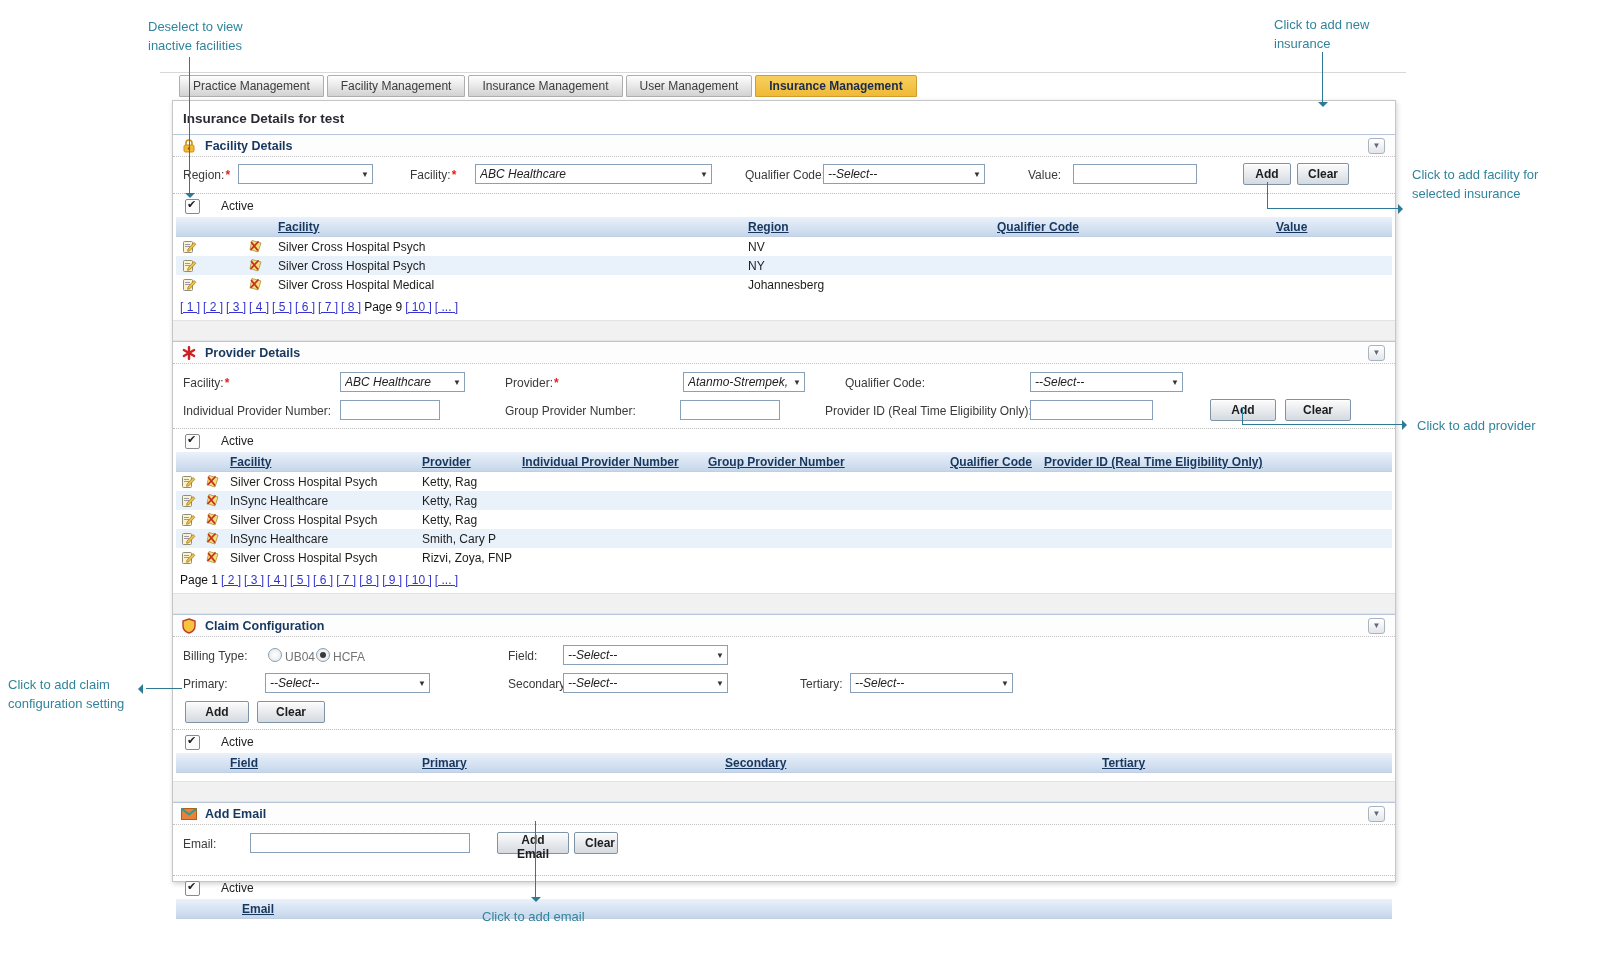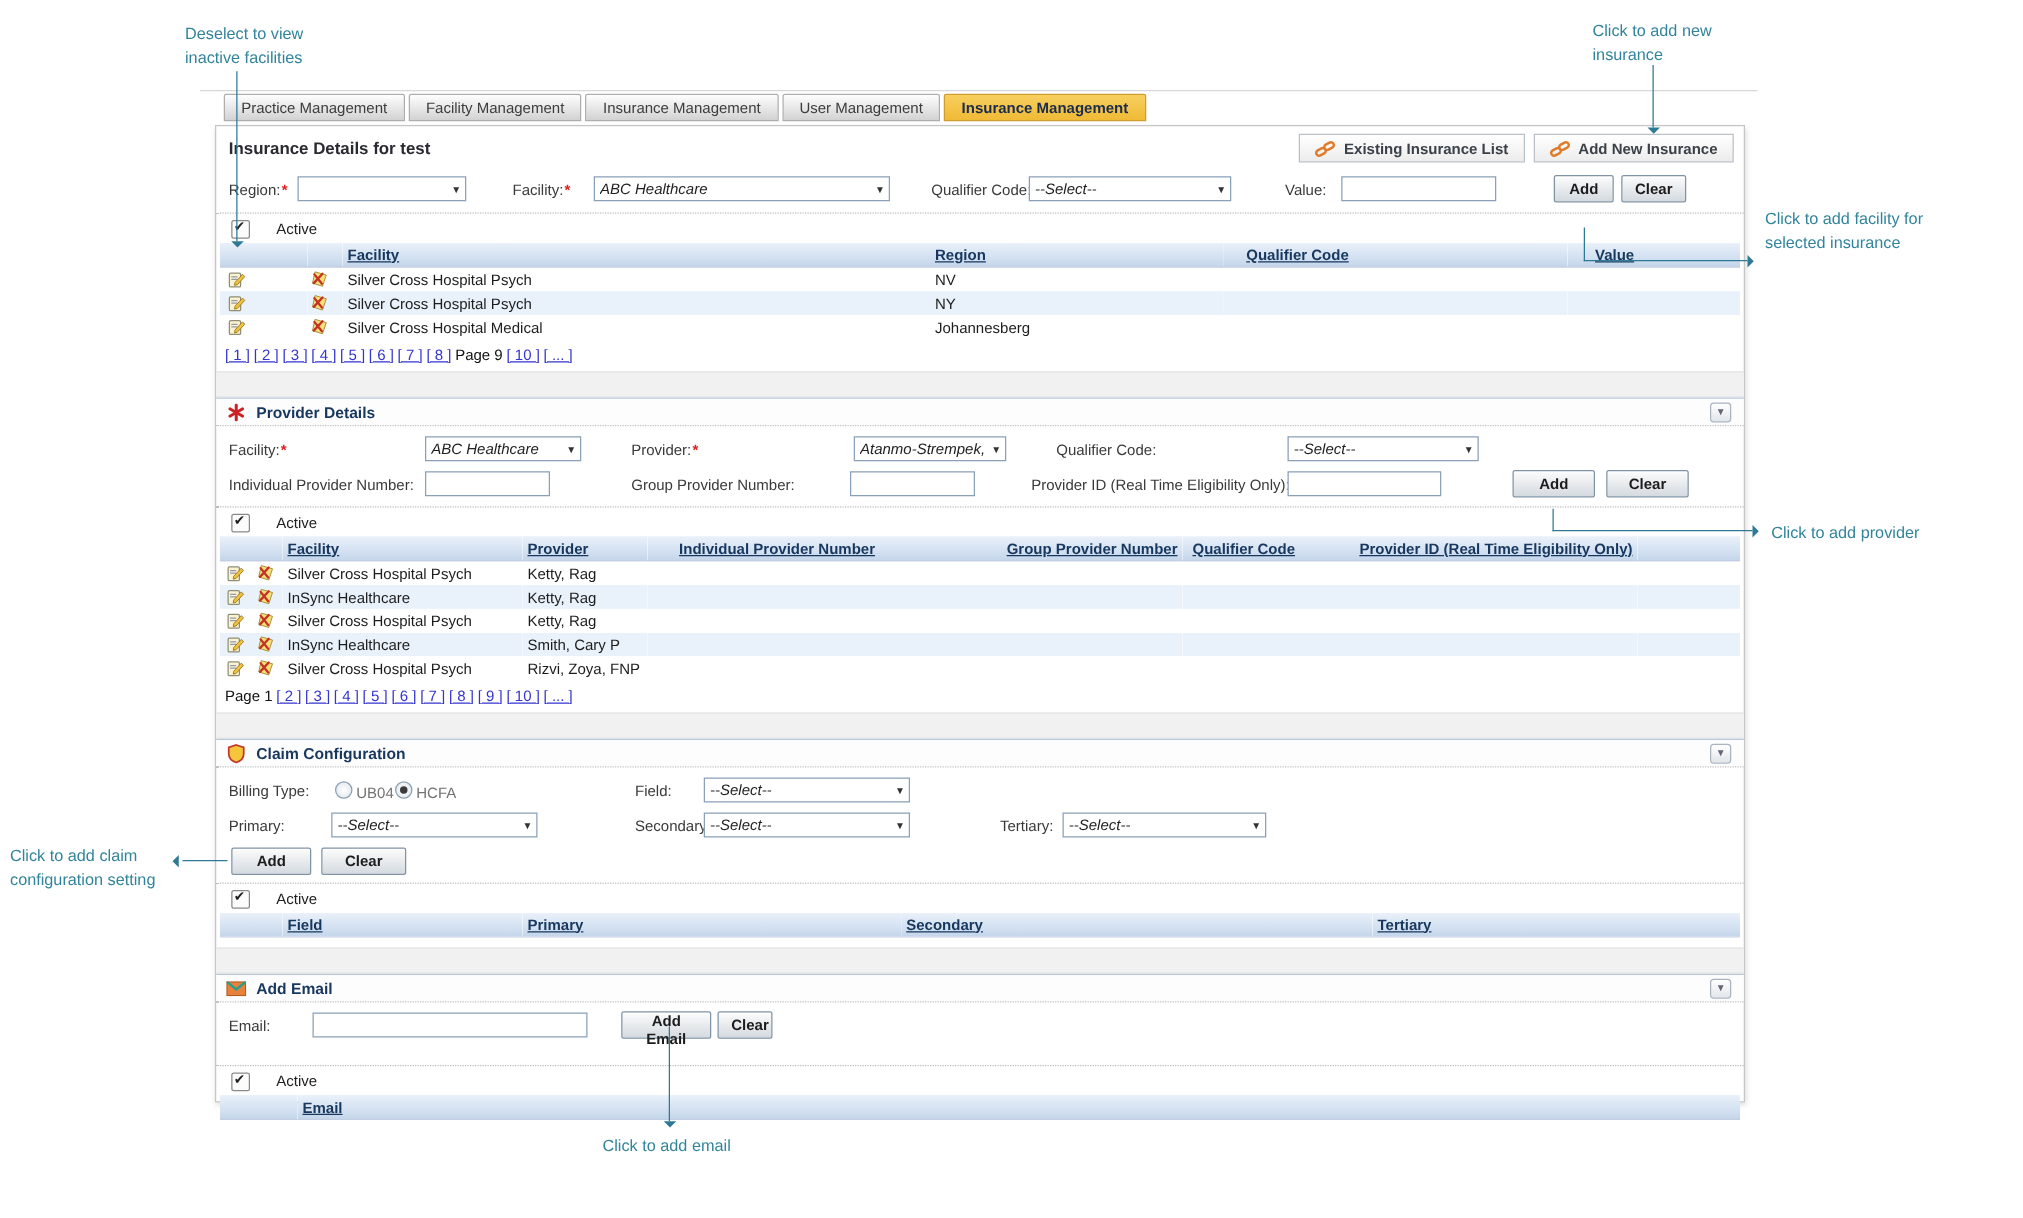--- a/index.html
+++ b/index.html
@@ -38,21 +38,21 @@
 
   .dotted{border-top:1px dotted #bdbdbd;}
   .active-row{display:flex;align-items:center;gap:21px;padding:5px 0 4px 12px;height:14px;}
   .cb{width:13px;height:13px;border:1px solid #8a8a8a;background:#fcfcfc;display:inline-block;position:relative;cursor:pointer;border-radius:2px;flex:none;}
   .cb::after{content:"✔";position:absolute;left:1px;top:-2px;font-size:11px;color:#222;}
   .cb-label{color:#222;}
 
   table{border-collapse:collapse;table-layout:fixed;width:1216px;margin-left:3px;}
   thead tr{background:linear-gradient(#eaf1fa 0%,#d5e2f2 55%,#c3d5ea 100%);}
   th{font-size:12px;color:#17375E;text-align:left;padding:2px 4px;height:15px;border-bottom:1px solid #c2cfe2;font-weight:bold;overflow:hidden;white-space:nowrap;}
-  th.c{text-align:right;}
+  th.c{text-align:left;}
   .tht{text-decoration:underline;cursor:pointer;}
   td{font-size:12px;color:#1d1d1d;padding:1px 4px;height:17px;overflow:hidden;white-space:nowrap;}
   tr.alt{background:#e9f1fa;}
   .icn{display:inline-block;vertical-align:middle;cursor:pointer;}
 
   .pagination{padding:6px 0 6px 7px;font-size:12px;}
   .pagination a{color:#3434cf;text-decoration:underline;margin-right:3px;cursor:pointer;}
   .pg-cur{color:#111;margin-right:3px;}
 
   .gap{height:19px;background:#f1f1f1;border-top:1px solid #e3e3e3;border-bottom:1px solid #e3e3e3;}
@@ -97,42 +97,31 @@
   <div class="tab">Facility Management</div>
   <div class="tab">Insurance Management</div>
   <div class="tab">User Management</div>
   <div class="tab active">Insurance Management</div>
 </div>
 
 <div class="panel">
 
   <div class="panel-header">
     <div class="page-title">Insurance Details for test</div>
-    <div class="hbtns">
-      <button class="link-btn">
-        <svg class="icn" width="16" height="14" viewBox="0 0 16 14">
-            <g fill="none" stroke="#e07b2a" stroke-width="2">
-              <rect x="0.8" y="7.2" width="8" height="4.6" rx="2.3" transform="rotate(-28 4.8 9.5)"></rect>
-              <rect x="7.2" y="2.6" width="8" height="4.6" rx="2.3" transform="rotate(-28 11.2 4.9)"></rect>
-            </g>
-          </svg>
-        <span>Existing Insurance List</span>
-      </button>
-      <button class="link-btn">
-        <svg class="icn" width="16" height="14" viewBox="0 0 16 14">
-            <g fill="none" stroke="#e07b2a" stroke-width="2">
-              <rect x="0.8" y="7.2" width="8" height="4.6" rx="2.3" transform="rotate(-28 4.8 9.5)"></rect>
-              <rect x="7.2" y="2.6" width="8" height="4.6" rx="2.3" transform="rotate(-28 11.2 4.9)"></rect>
-            </g>
-          </svg>
-        <span>Add New Insurance</span>
-      </button>
-    </div>
-  </div>
-
+  </div>
+
+  <div class="section-bar">
+    <svg class="icn" width="16" height="16" viewBox="0 0 16 16">
+        <path d="M5 7 V5 a3 3 0 0 1 6 0 v2" fill="none" stroke="#c78f1f" stroke-width="1.6"></path>
+        <rect x="3" y="7" width="10" height="7" rx="1.5" fill="#f5b932" stroke="#c78f1f"></rect>
+        <circle cx="8" cy="10.5" r="1.2" fill="#8a5f10"></circle>
+      </svg>
+    <span class="sec-title">Facility Details</span>
+    <div class="collapse-btn"></div>
+  </div>
 
   <div class="frm" style="height:36px;">
     <span class="lbl" style="left:10px;top:11px;"><span>Region:</span><span class="req">*</span></span>
     <div class="select" style="left:65px;top:7px;width:135px;">
         <span class="sval"></span>
       </div>
     <span class="lbl" style="left:237px;top:11px;"><span>Facility:</span><span class="req">*</span></span>
     <div class="select" style="left:302px;top:7px;width:237px;">
         <span class="sval">ABC Healthcare</span>
       </div>

